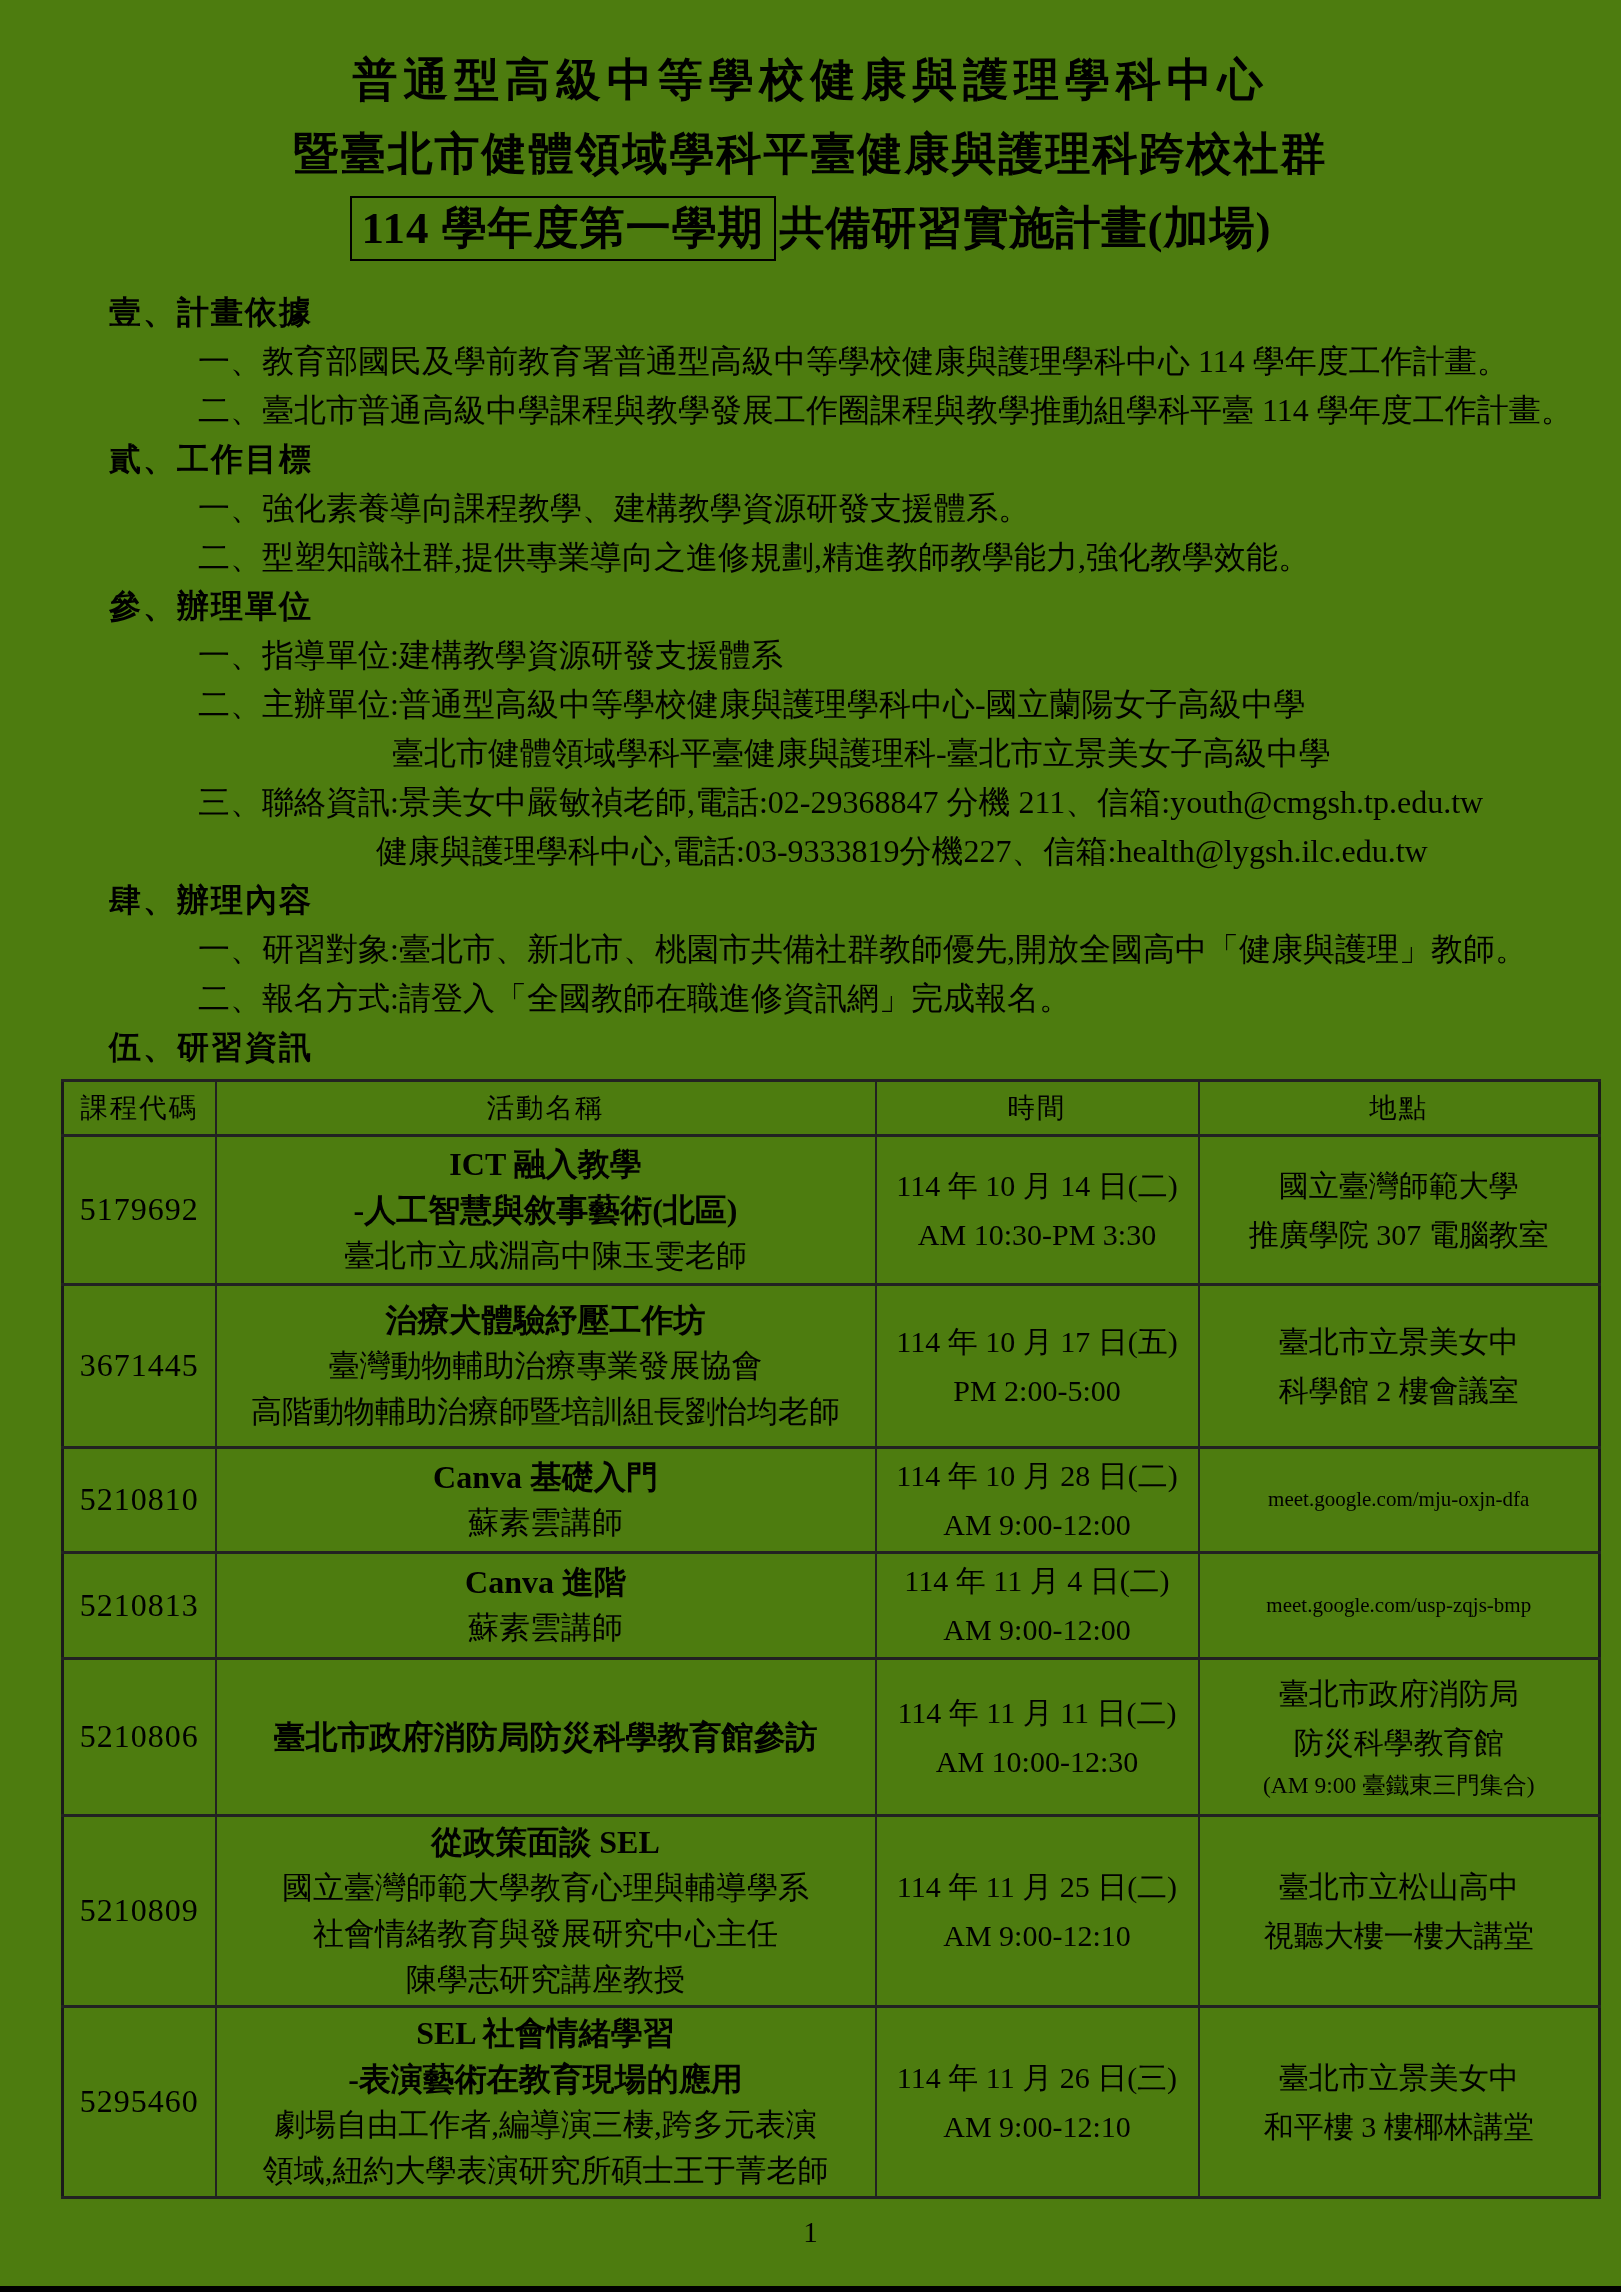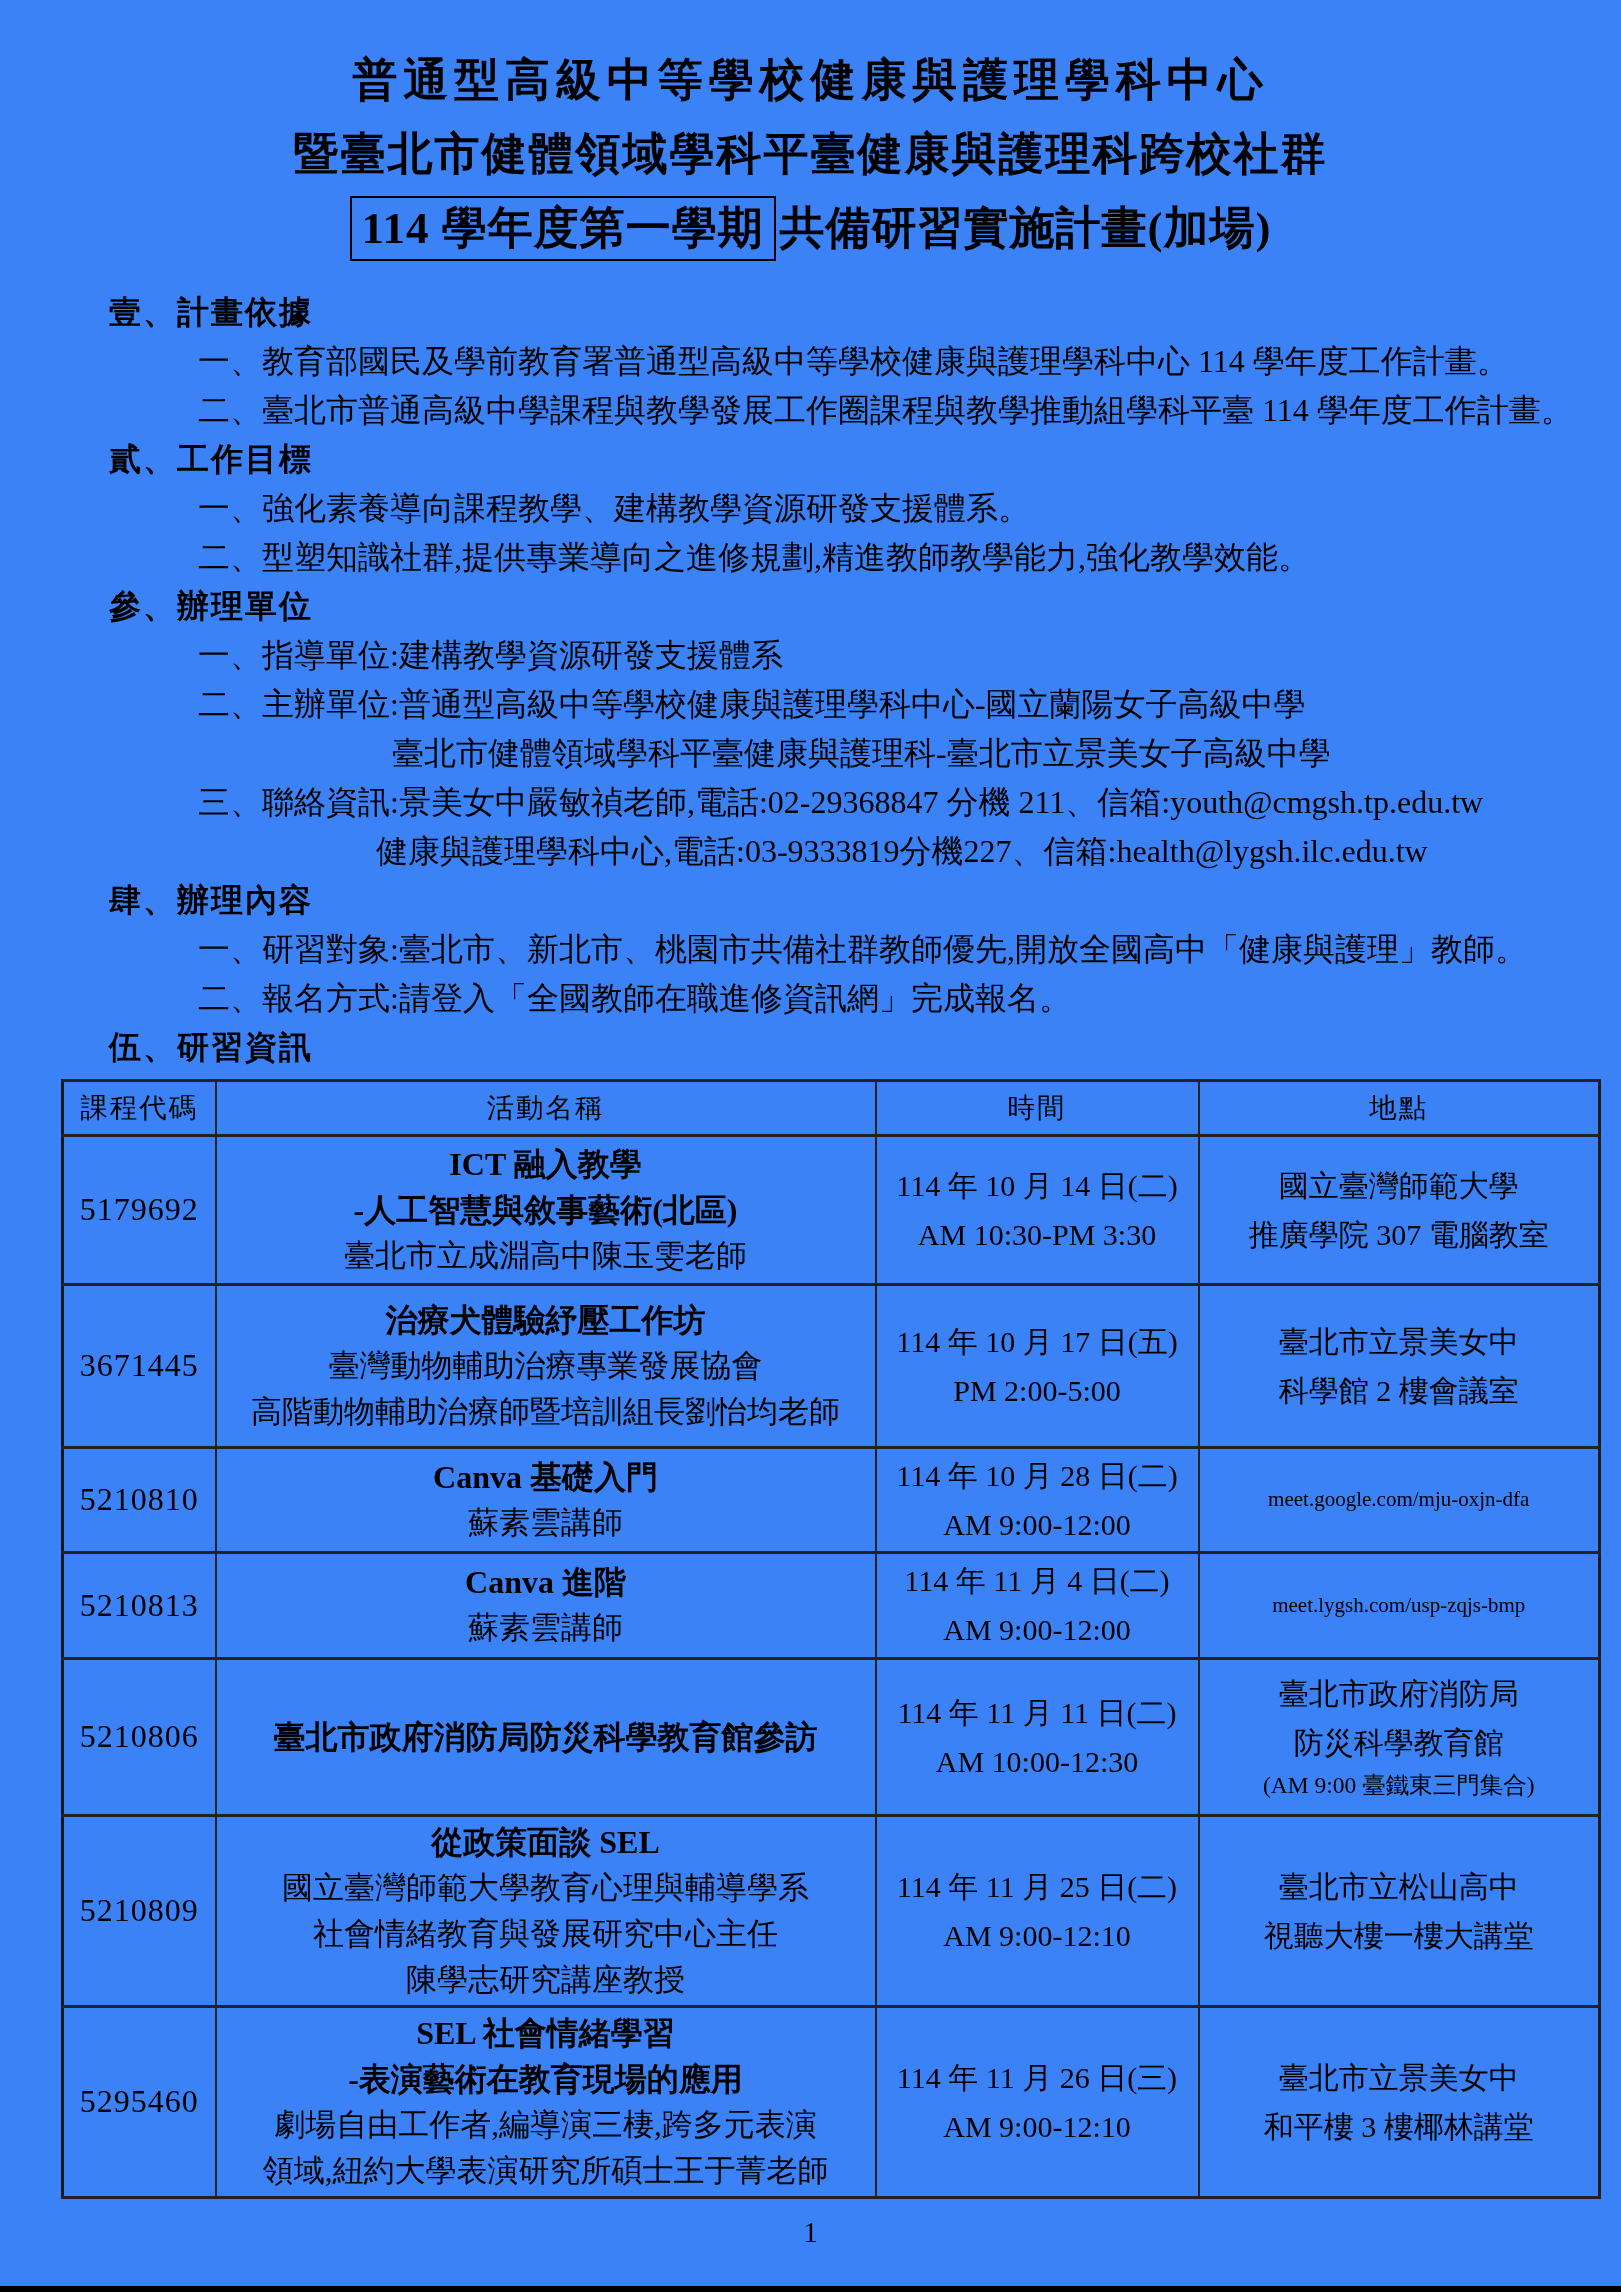--- a/index.html
+++ b/index.html
@@ -2,21 +2,21 @@
 <html><head>
 <meta charset="utf-8">
 <style>
   html,body { margin:0; padding:0; }
   body {
     width:1621px; height:2293px;
     background:#ffffff;
     font-family:"Liberation Serif","DejaVu Serif",serif;
     color:#000;
   }
-  .page { position:relative; width:1621px; height:2293px; overflow:hidden; background:#3b82f6; }
+  .page { position:relative; width:1621px; height:2293px; overflow:hidden; background:#4d7c0f; }
 
   
   .doc-title { padding-top:43px; text-align:center; font-weight:bold; }
   .title-line { font-size:45px; line-height:74px; white-space:nowrap; }
   .t1 { letter-spacing:5.9px; }
   .t2 { letter-spacing:2px; }
   .t3 { letter-spacing:1px; }
   .boxed {
     display:inline-block;
     border:2.9px solid #000;
@@ -189,21 +189,21 @@
         <td class="code">5210813</td>
         <td>
           <div class="act-line b">Canva 進階</div>
           <div class="act-line">蘇素雲講師</div>
         </td>
         <td>
           <div class="cell-line">114 年 11 月 4 日(二)</div>
           <div class="cell-line">AM 9:00-12:00</div>
         </td>
         <td>
-          <div class="cell-line url">meet.lygsh.com/usp-zqjs-bmp</div>
+          <div class="cell-line url">meet.google.com/usp-zqjs-bmp</div>
         </td>
       </tr>
 
       <tr class="r5">
         <td class="code">5210806</td>
         <td>
           <div class="act-line b">臺北市政府消防局防災科學教育館參訪</div>
         </td>
         <td>
           <div class="cell-line">114 年 11 月 11 日(二)</div>

